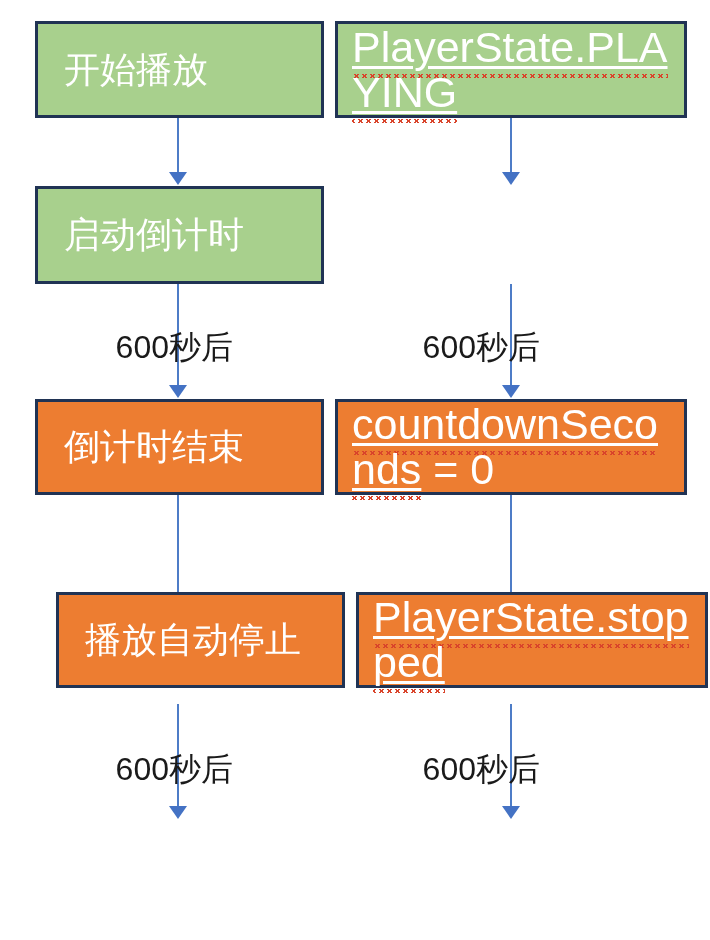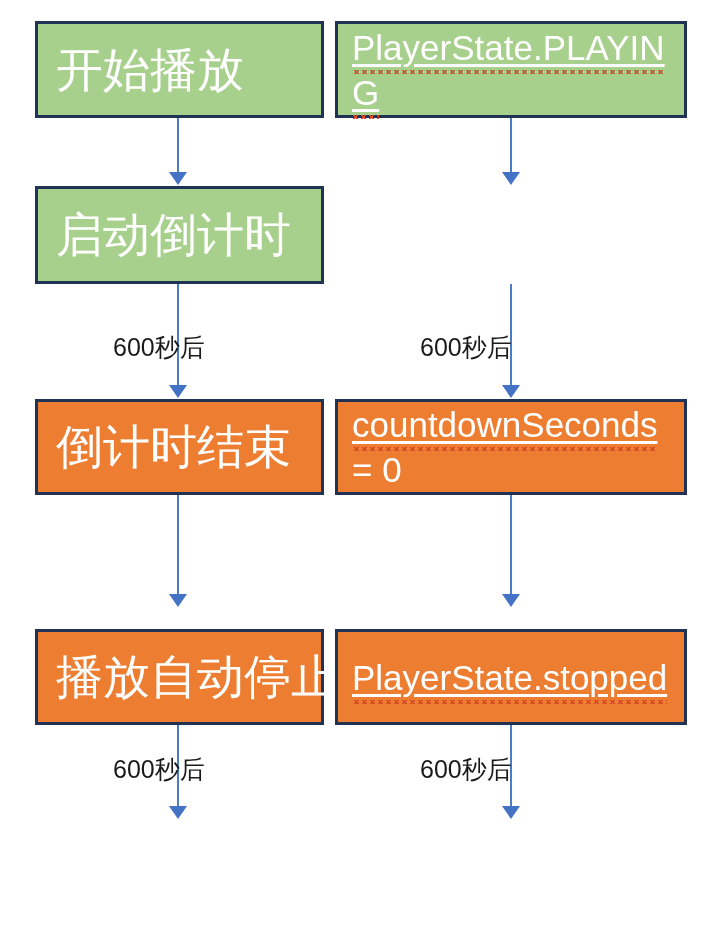--- a/index.html
+++ b/index.html
@@ -24,32 +24,32 @@
   .box.green  { background: #a8d08d; }
   .box.orange { background: #ed7d31; }
   .box.gray   { background: #b3b3b3; }
 
   .col-left  { left: 35px;  width: 289px; }
   .col-right { left: 335px; width: 352px; }
 
   .row1 { top: 21px;  height: 97px; }
   .row2 { top: 186px; height: 98px; }
   .row3 { top: 399px; height: 96px; }
-  .row4 { top: 629px; height: 96px; }
+  .row4 { top: 592px; height: 96px; margin-left: 21px; }
   .row5 { top: 820px; height: 96px; }
 
   .box-text {
-    padding: 0 18px;
-    font-size: 47px;
+    padding: 0 26px;
+    font-size: 36px;
     line-height: 44px;
     white-space: nowrap;
   }
   .col-right .box-text {
     padding: 12px 14px;
-    font-size: 35px;
+    font-size: 43px;
     line-height: 45px;
     white-space: normal;
     word-break: break-all;
     width: 100%;
   }
 
   
   .sq {
     text-decoration: underline;
     text-decoration-color: #ffffff;
@@ -90,22 +90,22 @@
   .ax-right { left: 501px; }  
   .gap1 { top: 118px; height: 67px; }
   .gap2 { top: 284px; height: 114px; }
   .gap3 { top: 495px; height: 112px; }
   .gap4 { top: 704px; height: 115px; }
 
   
   .edge-label {
     position: absolute;
     width: 120px;
-    text-align: left;
-    font-size: 25px;
+    text-align: right;
+    font-size: 32px;
     line-height: 36px;
     color: #1a1a1a;
   }
   .lx-left  { left: 113px; }
   .lx-right { left: 420px; }
   .ly-mid    { top: 329px; }
   .ly-bottom { top: 751px; }
 </style>
 </head>
 <body>

